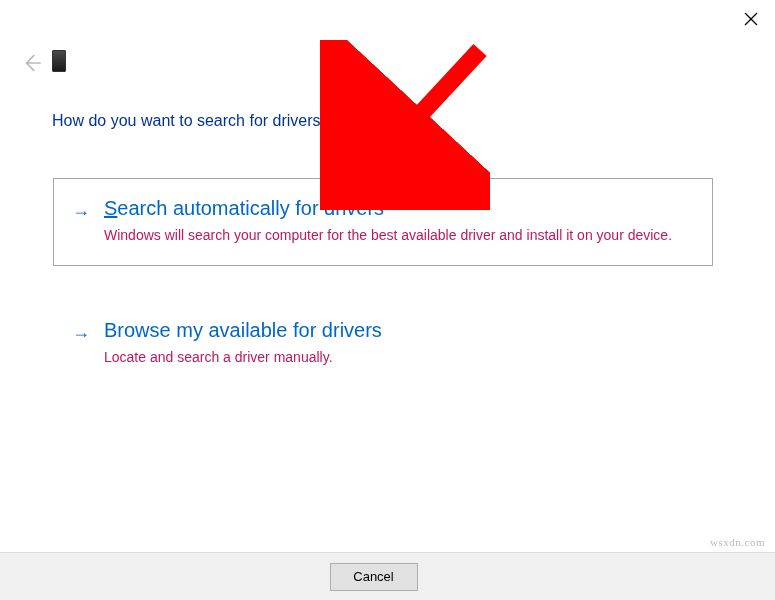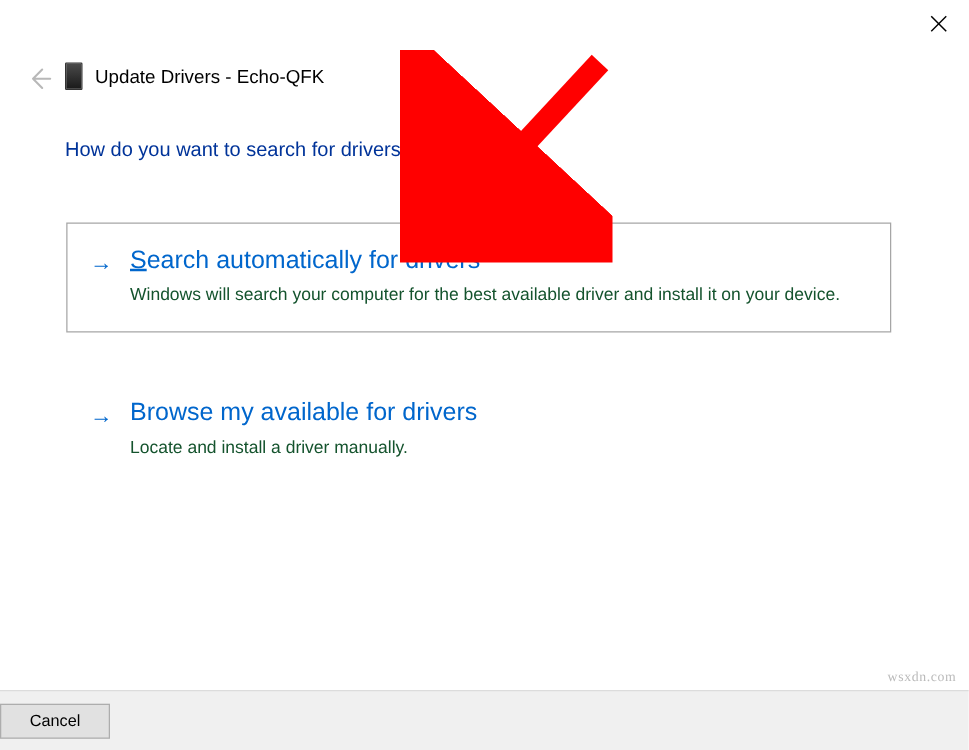--- a/index.html
+++ b/index.html
@@ -93,31 +93,31 @@
     .option .title {
       font-size: 20px;
       color: #0066cc;
       margin-bottom: 6px;
     }
     .option.highlight .title .s-underline {
       text-decoration: underline;
     }
     .option .desc {
       font-size: 14px;
-      color: #14532d;
+      color: #be185d;
       line-height: 1.35;
     }
     .footer {
       position: absolute;
       left: 0; right: 0; bottom: 0;
       height: 48px;
       background: #f0f0f0;
       border-top: 1px solid #dcdcdc;
       display: flex;
-      justify-content: flex-start;
+      justify-content: center;
       align-items: center;
       padding-right: 28px;
     }
     .btn {
       min-width: 88px;
       height: 28px;
       background: #e1e1e1;
       border: 1px solid #adadad;
       font-size: 13px;
       cursor: pointer;
@@ -154,38 +154,37 @@
 </div>
 
 <div class="back-arrow">
   <svg viewBox="0 0 24 24">
     <path d="M15 4 L7 12 L15 20 M7 12 L22 12" stroke="#b8b8b8" stroke-width="1.8" fill="none" stroke-linecap="round" stroke-linejoin="round"></path>
   </svg>
 </div>
 
 <div class="header-row">
   <div class="device-icon"></div>
-  <div class="header-title">Update Drivers - Echo-QFK</div>
 </div>
 
 <div class="heading">How do you want to search for drivers?</div>
 
 <div class="options">
   <div class="option highlight">
     <div class="arrow">→</div>
     <div class="body">
       <div class="title"><span class="s-underline">S</span><span id="opt0t">earch automatically for drivers</span></div>
       <div class="desc">Windows will search your computer for the best available driver and install it on your device.</div>
     </div>
   </div>
   <div class="option">
     <div class="arrow">→</div>
     <div class="body">
       <div class="title">Browse my available for drivers</div>
-      <div class="desc">Locate and install a driver manually.</div>
+      <div class="desc">Locate and search a driver manually.</div>
     </div>
   </div>
 </div>
 
 <svg class="red-arrow" viewBox="0 0 170 170">
   <defs>
     <marker id="ah" markerWidth="24" markerHeight="24" refX="6" refY="12" orient="auto">
       <polygon points="0,4 20,12 0,20" fill="#ff0000"></polygon>
     </marker>
   </defs>

